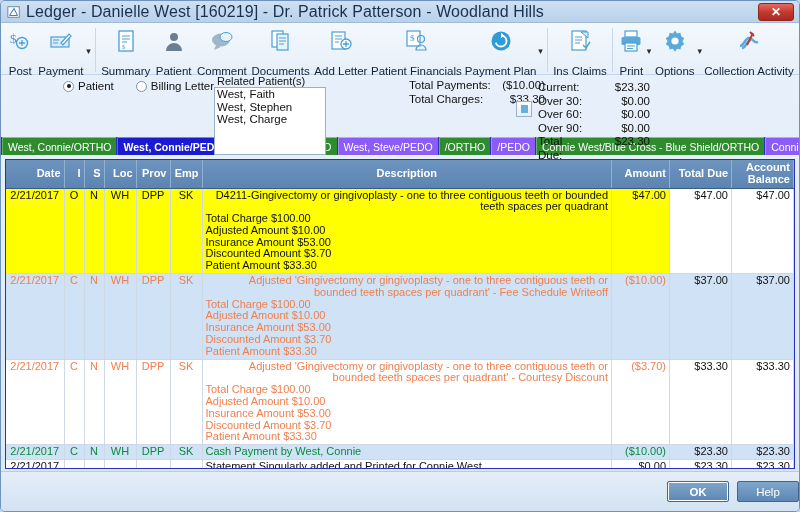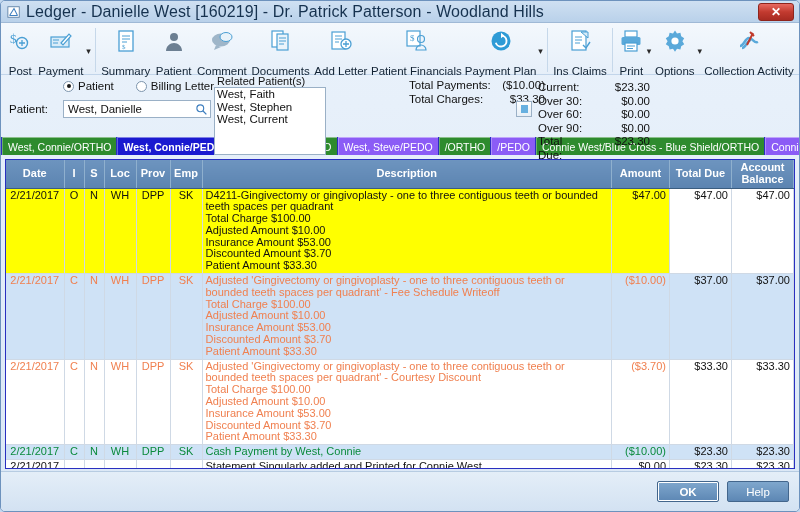--- a/index.html
+++ b/index.html
@@ -129,47 +129,47 @@
   #grid-wrap {
     position: absolute; left: 4px; right: 4px; top: 158px; bottom: 42px;
     background: #fff; border: 1px solid #2a2fc0;
     display: flex; flex-direction: column; overflow: hidden;
   }
   table.grid { width: 100%; border-collapse: collapse; table-layout: fixed; }
   table.grid th {
     background: linear-gradient(180deg,#6d94bf 0%,#5c84b1 100%);
     color: #fff; font-size: 11px; font-weight: bold;
     border-right: 1px solid #8fb0ce; border-bottom: 1px solid #3b5d80;
-    padding: 2px 3px; line-height: 11.5px; text-align: center;
+    padding: 2px 3px; line-height: 11.5px; text-align: right;
     height: 28px; vertical-align: middle;
   }
   table.grid td {
     font-size: 11px; color: #111; border-right: 1px solid #cfd9e5;
     border-bottom: 1px solid #cfd9e5; padding: 1px 3px;
     vertical-align: top; line-height: 11.8px; overflow: hidden;
   }
   td.num { text-align: right; padding-right: 4px; }
   td.ctr { text-align: center; }
 
   tr.r-yellow td { background: #ffff00; color: #111; }
   tr.r-blue td   { background: #cfe2f6; }
   tr.r-white td  { background: #ffffff; }
   tr.r-blue.adj td, tr.r-white.adj td { color: #f08050; }
   tr.pay td  { color: #0a8a3c; }
   tr.pay.r-blue td { background: #cfe2f6; }
-  .desc-main { display: block; }
+  .desc-main { display: block; text-align: right; }
   .desc-sub  { display: block; }
 
   
   #footer {
     position: absolute; left: 0; right: 0; bottom: 0; height: 40px;
     background: linear-gradient(180deg,#e4eef8 0%,#d3e2f2 100%);
     border-top: 1px solid #b7cce2;
     display: flex; align-items: center; justify-content: flex-end;
-    padding-right: 10px; gap: 8px;
+    gap: 8px;
   }
   .btn {
     width: 62px; height: 21px;
     background: linear-gradient(180deg,#7fa7cd 0%,#5d87b4 100%);
     border: 1px solid #43668c; border-radius: 2px;
     color: #fff; font-size: 11.5px; cursor: pointer;
     display: flex; align-items: center; justify-content: center;
   }
   .btn.primary { font-weight: bold; box-shadow: 0 0 0 1px #ffffff inset; }
 </style>
@@ -354,39 +354,27 @@
       <label class="radio">
         <span class="radio-dot on"></span>
         <span>Patient</span>
       </label>
       <label class="radio">
         <span class="radio-dot"></span>
         <span>Billing Letter</span>
       </label>
     </div>
 
-    <div class="patient-row">
-      <span class="patient-lbl">Patient:</span>
-      <div class="patient-input">
-        <span>West, Danielle</span>
-        <span class="pick">
-          <svg width="13" height="13" viewBox="0 0 16 16">
-            <circle cx="6.5" cy="6.5" r="4.2" fill="none" stroke="#3f7fbf" stroke-width="1.4"></circle>
-            <path d="M9.6 9.6 L14 14" stroke="#3f7fbf" stroke-width="1.6"></path>
-          </svg>
-        </span>
-      </div>
-    </div>
 
     <div id="related-box">
       <div id="related-title">Related Patient(s)</div>
       <div id="related-list">
         <div class="rel-item">West, Faith</div>
         <div class="rel-item">West, Stephen</div>
-        <div class="rel-item">West, Current</div>
+        <div class="rel-item">West, Charge</div>
       </div>
     </div>
 
     <div id="totals">
       <div class="tot-line">
         <span class="tot-lab">Total Payments:</span>
         <span class="tot-val">($10.00)</span>
       </div>
       <div class="tot-line">
         <span class="tot-lab">Total Charges:</span>

